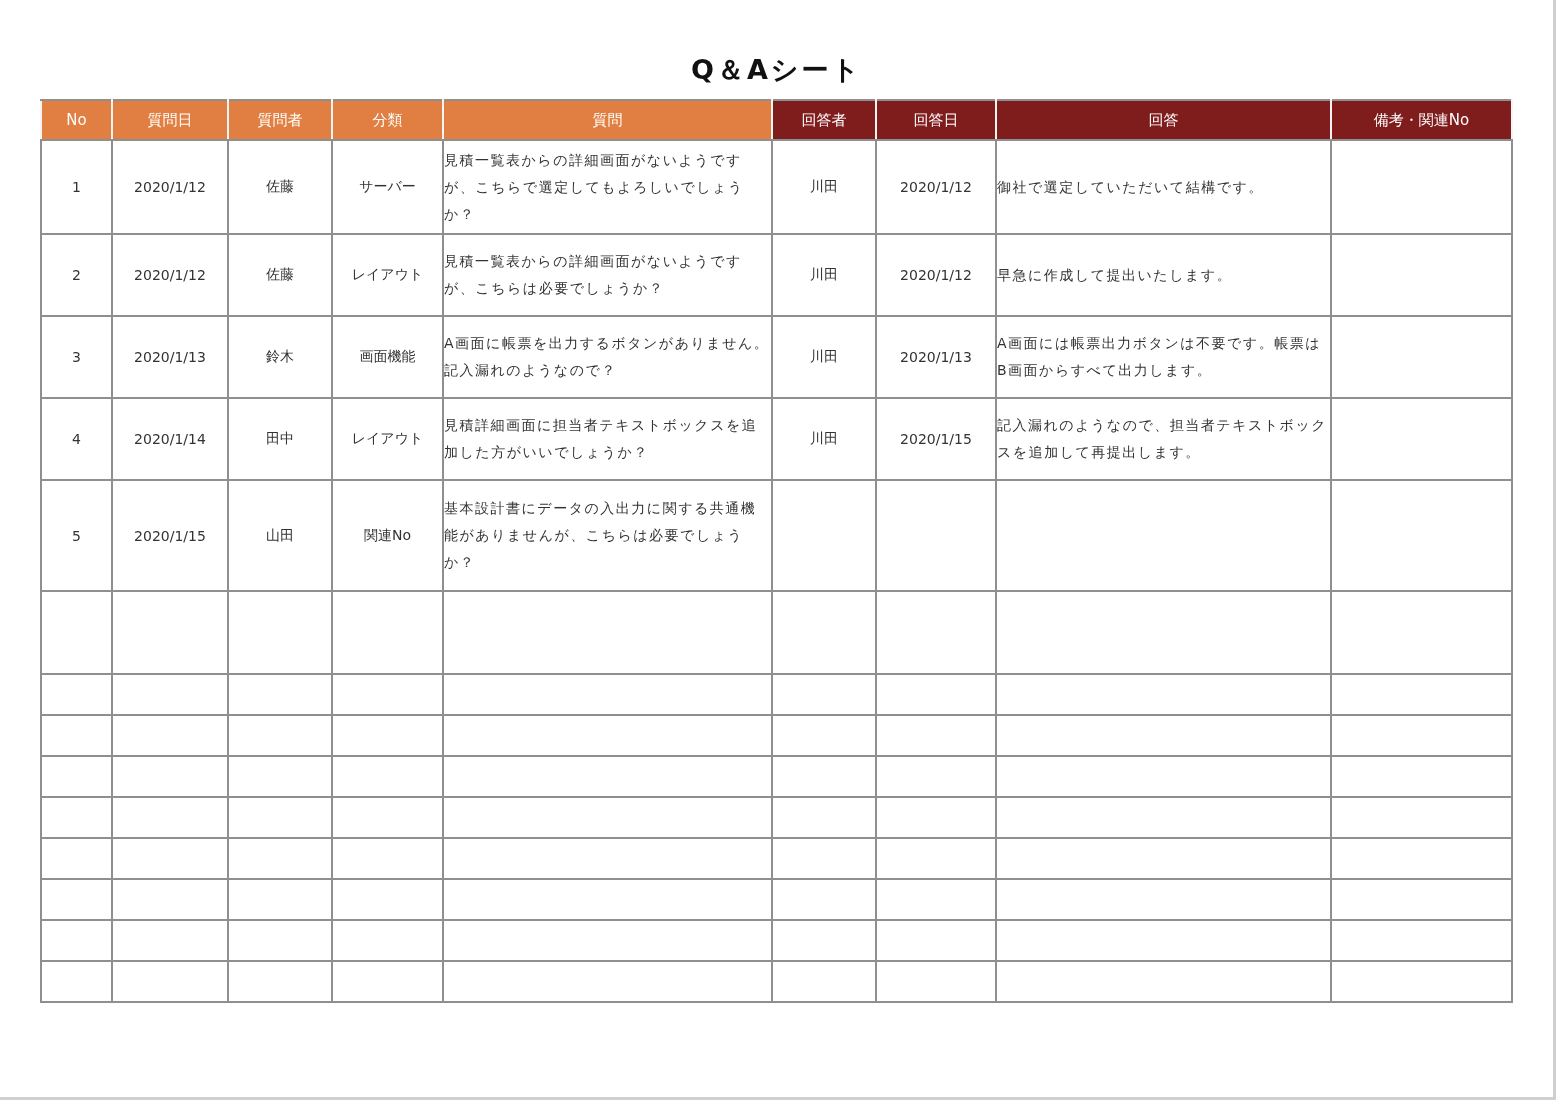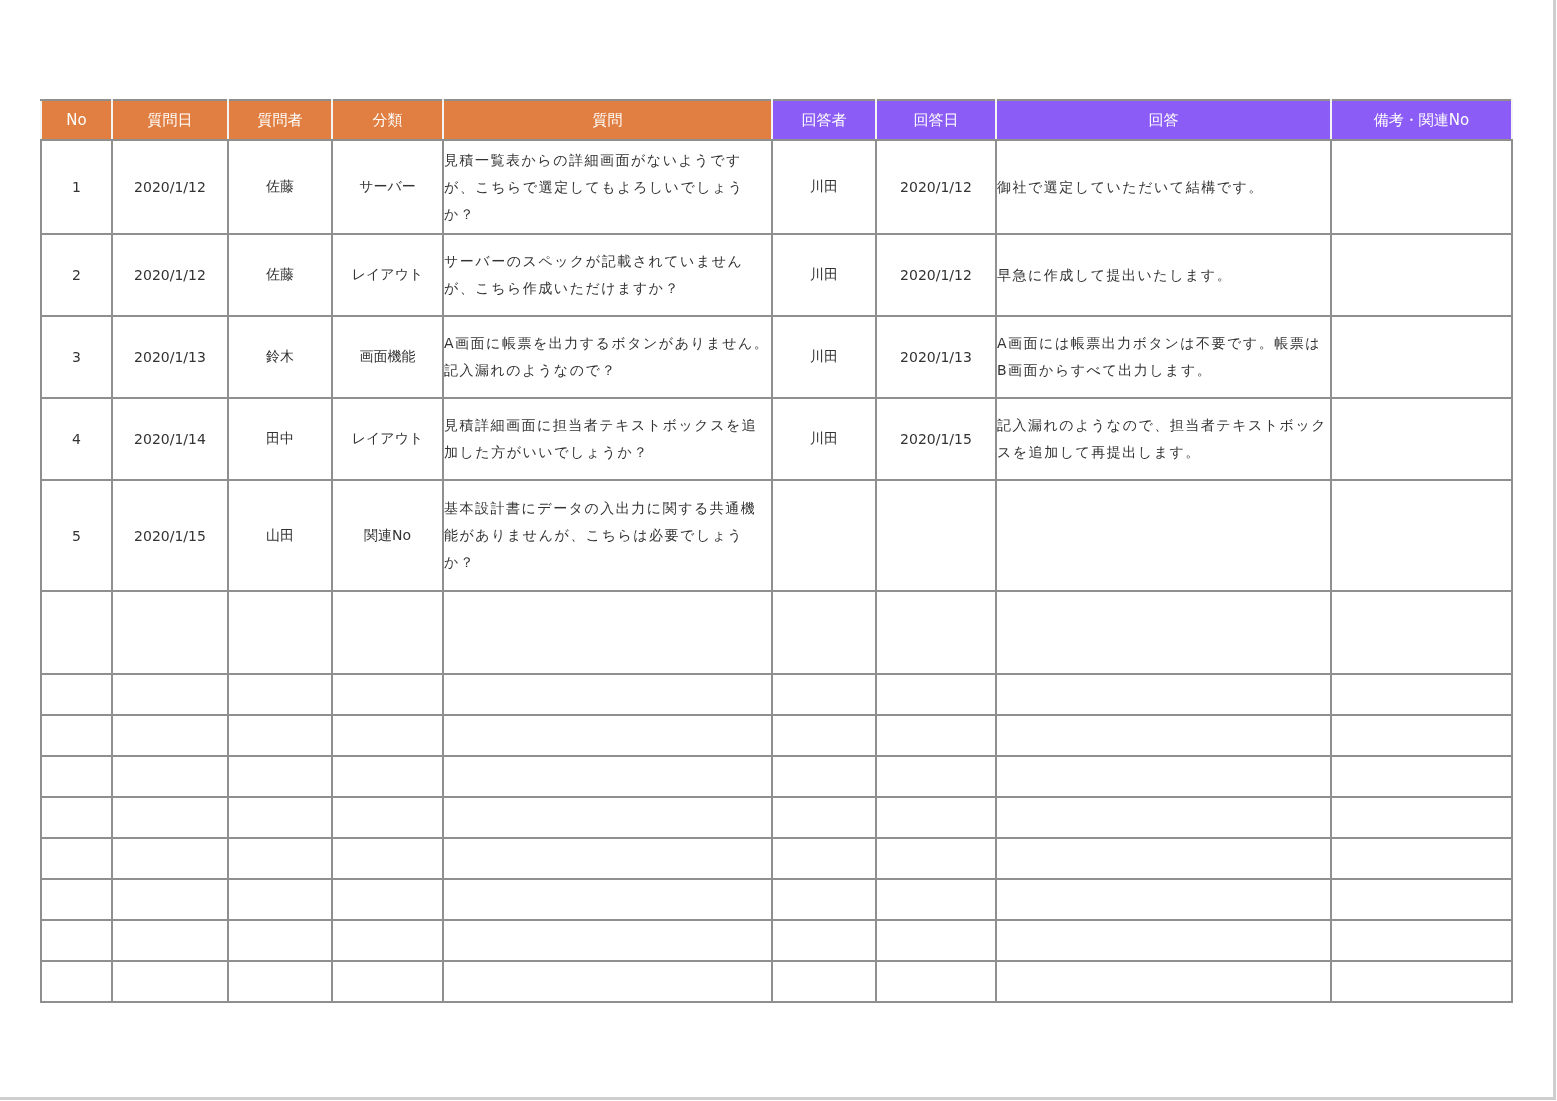--- a/index.html
+++ b/index.html
@@ -22,37 +22,38 @@
   table.sheet th, table.sheet td {
     border: 2px solid #8f8f8f; padding: 0; font-size: 14px; color: #333;
     vertical-align: middle; overflow: hidden;
   }
   table.sheet th {
     height: 38px; color: #ffffff; font-weight: normal; font-size: 15px; text-align: center;
     border-top: 2px solid #8f8f8f; border-bottom: 2px solid #8f8f8f;
     border-left: 2px solid #f4f4f4; border-right: 2px solid #f4f4f4;
   }
   th.q { background: #e07f41; }
-  th.a { background: #8b5cf6; }
+  th.a { background: #7f1d1d; }
   th.first { border-left: 2px solid #8f8f8f; }
   th.last { border-right: 2px solid #8f8f8f; }
   th.qa-split, td.qa-split { border-right: 4px solid #999999; margin-left: 12px; }
   td.c { text-align: center; }
   td.l { text-align: left; padding: 0 3px; line-height: 27px; font-size: 14px; letter-spacing: 1.5px; color: #444; }
   td.date { font-size: 14px; color: #222; margin-top: 27px; }
   tr.r-data-1 td { height: 92px; }
   tr.r-data-2 td, tr.r-data-3 td, tr.r-data-4 td { height: 80px; }
   tr.r-data-5 td { height: 109px; }
   tr.r-empty-tall td { height: 81px; }
   tr.r-empty td { height: 39px; }
 </style>
 </head>
 <body>
 
 <div class="page">
+  <div class="title">Q＆Aシート</div>
 
   <table class="sheet">
     <colgroup>
       <col style="width:71px">
         <col style="width:116px">
         <col style="width:104px">
         <col style="width:111px">
         <col style="width:329px">
       <col style="width:104px">
         <col style="width:120px">
@@ -82,21 +83,21 @@
         <td class="c">川田</td>
         <td class="c date">2020/1/12</td>
         <td class="l">御社で選定していただいて結構です。</td>
         <td class="l"></td>
       </tr>
       <tr class="r-data-2">
         <td class="c">2</td>
         <td class="c date">2020/1/12</td>
         <td class="c">佐藤</td>
         <td class="c">レイアウト</td>
-        <td class="l qa-split">サーバーのスペックが記載されていませんが、こちら作成いただけますか？</td>
+        <td class="l qa-split">見積一覧表からの詳細画面がないようですが、こちらは必要でしょうか？</td>
         <td class="c">川田</td>
         <td class="c date">2020/1/12</td>
         <td class="l">早急に作成して提出いたします。</td>
         <td class="l"></td>
       </tr>
       <tr class="r-data-3">
         <td class="c">3</td>
         <td class="c date">2020/1/13</td>
         <td class="c">鈴木</td>
         <td class="c">画面機能</td>

